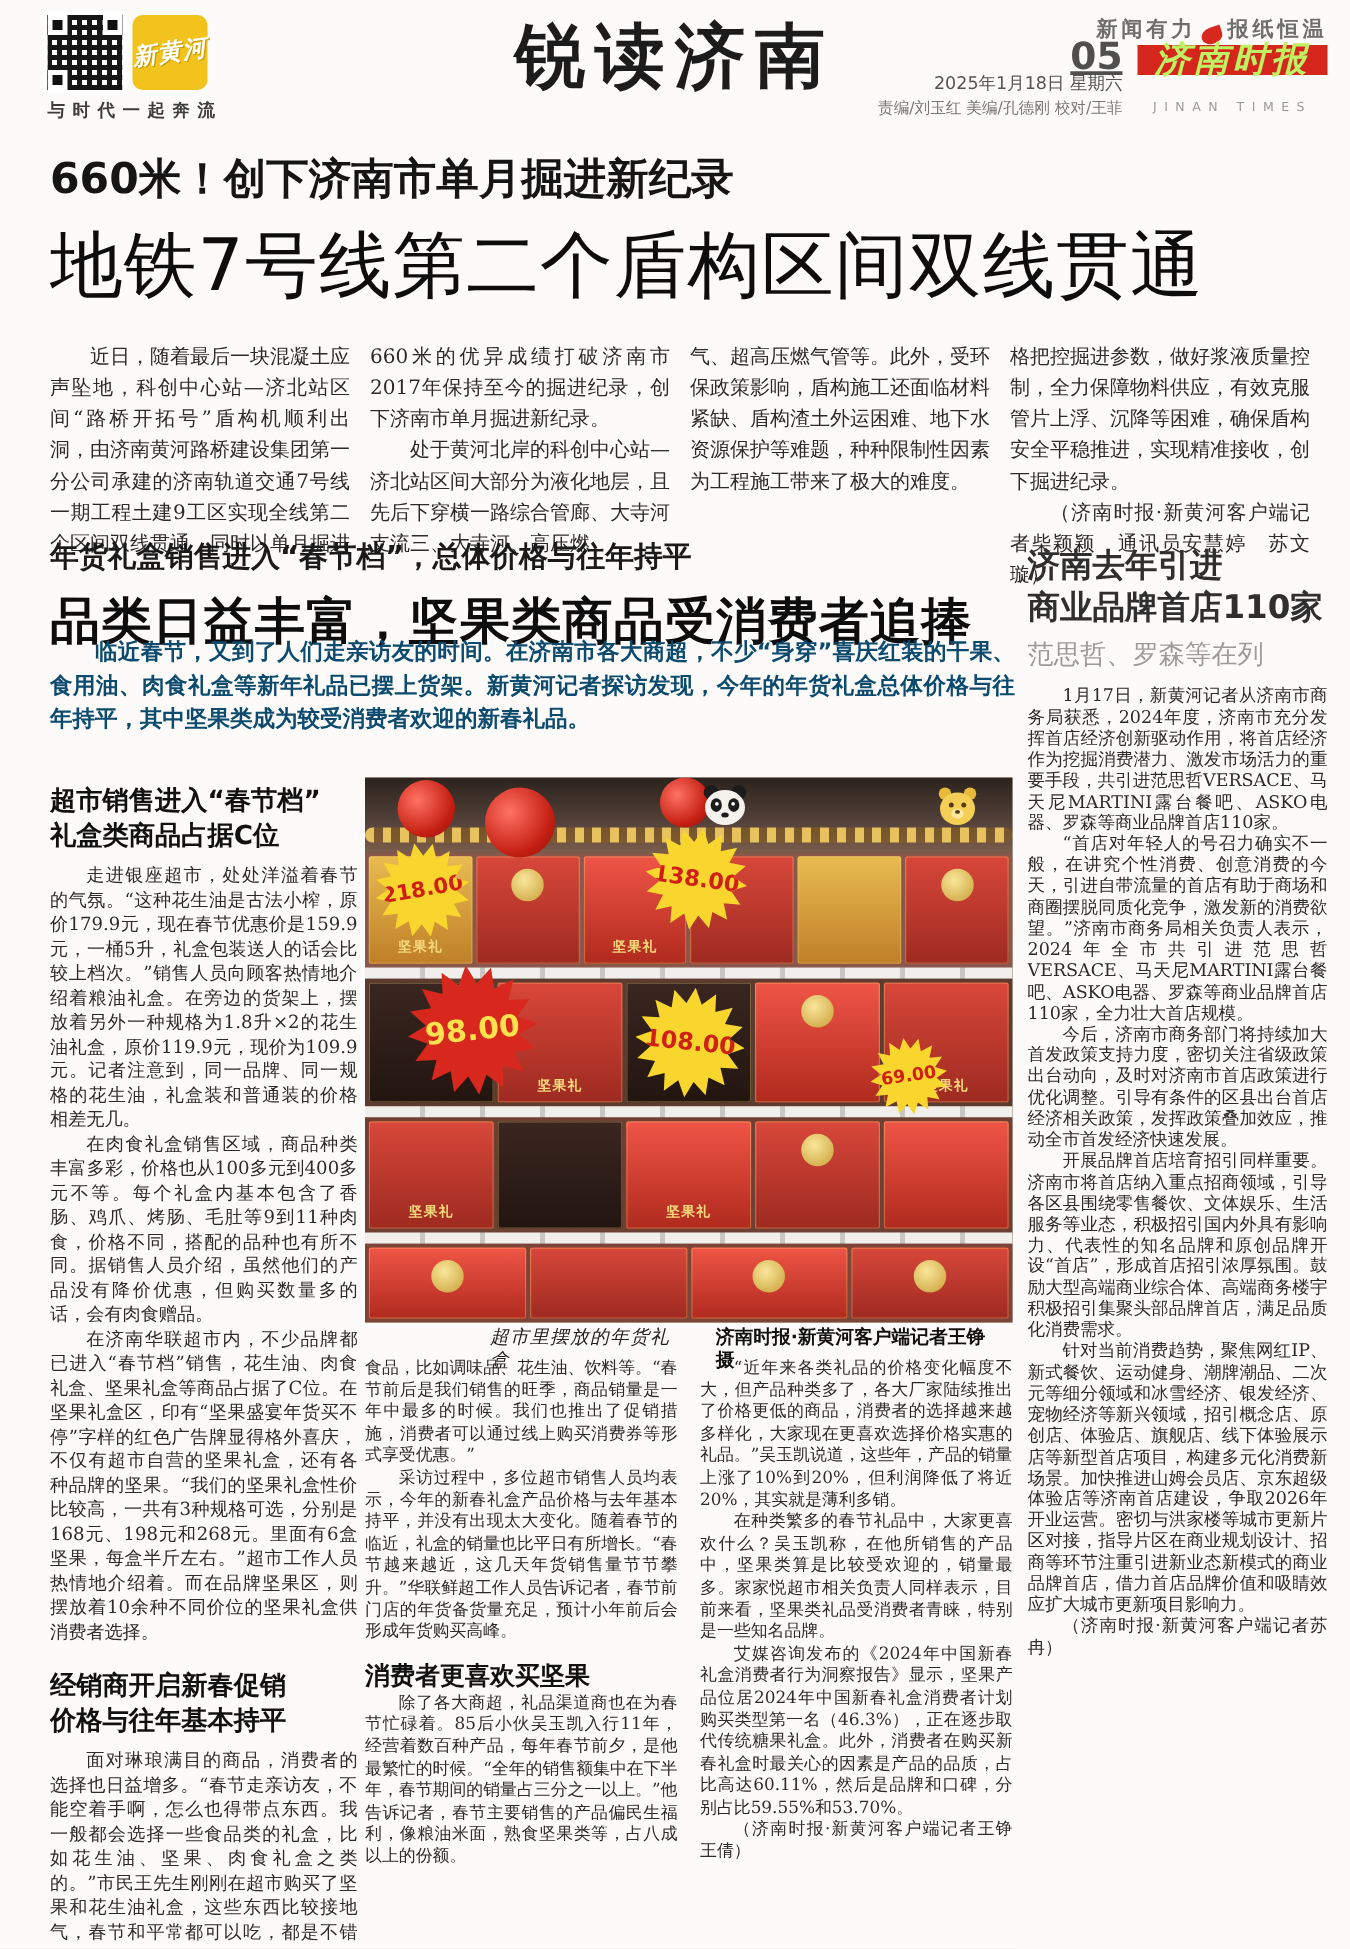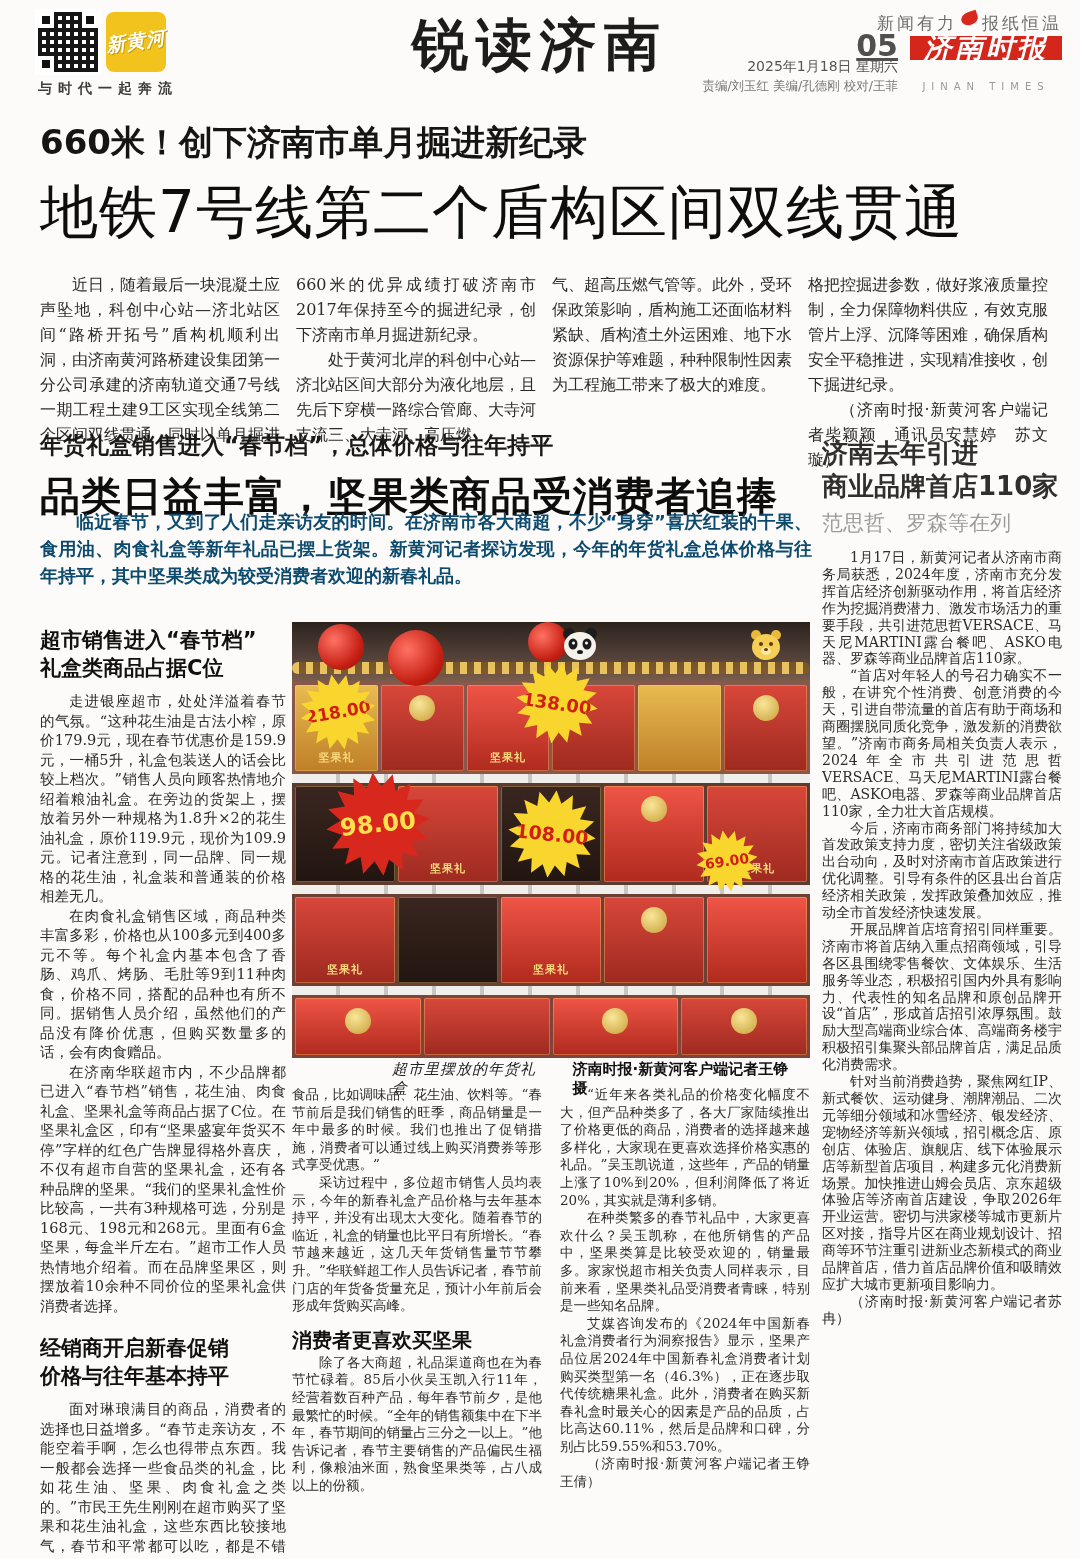--- a/index.html
+++ b/index.html
@@ -15,25 +15,25 @@
   .fp{position:absolute;width:16px;height:16px;background:#111;box-shadow:inset 0 0 0 4px #fff,inset 0 0 0 7px #111;}
   .fp1{left:0;top:0}.fp2{right:0;top:0}.fp3{left:0;bottom:0}
   .logo{position:absolute;left:106px;top:12px;width:60px;height:60px;background:#f2c21d;border-radius:8px;
         display:flex;align-items:center;justify-content:center;}
   .logo span{color:#fff;font-weight:900;font-style:italic;font-size:19px;transform:rotate(-8deg);
         text-shadow:1px 1px 0 #c89a00;letter-spacing:1px;}
   .slogan{position:absolute;left:38px;top:80px;font-size:14px;font-weight:700;letter-spacing:6px;color:#3d3d3d;}
   .sect-title{position:absolute;left:0;right:0;top:8px;text-align:center;font-size:56px;font-weight:900;
         letter-spacing:8px;color:#1c1c1c;margin:0;}
   .hright{position:absolute;right:16px;top:6px;width:340px;height:100px;}
-  .tagline{position:absolute;top:6px;right:2px;font-size:17px;font-weight:400;color:#6e6e6e;letter-spacing:3px;
-        display:flex;align-items:flex-start;gap:4px;}
+  .tagline{position:absolute;top:6px;right:2px;font-size:17px;font-weight:700;color:#6e6e6e;letter-spacing:3px;
+        display:flex;align-items:flex-end;gap:4px;}
   .bird{display:inline-block;width:17px;height:13px;background:#d8281e;border-radius:65% 0 60% 60%;
         transform:rotate(-18deg);}
-  .masthead{position:absolute;top:30px;right:2px;width:152px;height:24px;background:#d5261c;color:#ffffff;
+  .masthead{position:absolute;top:30px;right:2px;width:152px;height:24px;background:#d5261c;color:#bef264;
         display:flex;align-items:center;justify-content:center;font-size:28px;font-weight:900;letter-spacing:3px;
         font-style:italic;}
   .mast-en{position:absolute;top:75px;right:2px;width:152px;text-align:center;font-size:10px;
         letter-spacing:6px;color:#9a9a9a;}
   .pageno{position:absolute;top:22px;right:166px;font-size:30px;font-weight:800;color:#4f4f4f;text-decoration:underline;}
   .date{position:absolute;top:52px;right:166px;font-size:14px;color:#555;white-space:nowrap;}
   .credits{position:absolute;top:72px;right:166px;font-size:12.5px;color:#777;white-space:nowrap;}
 
   
   .a1{position:absolute;left:40px;top:120px;width:1008px;}

